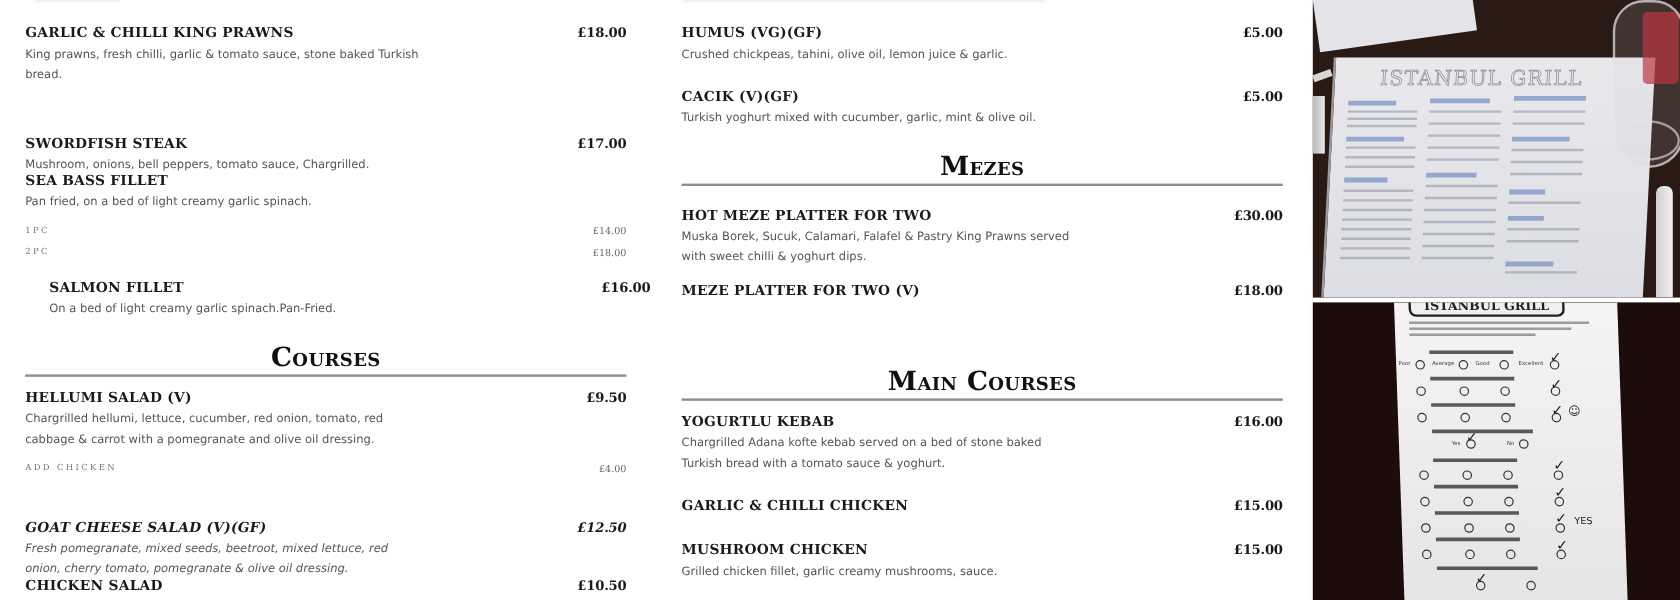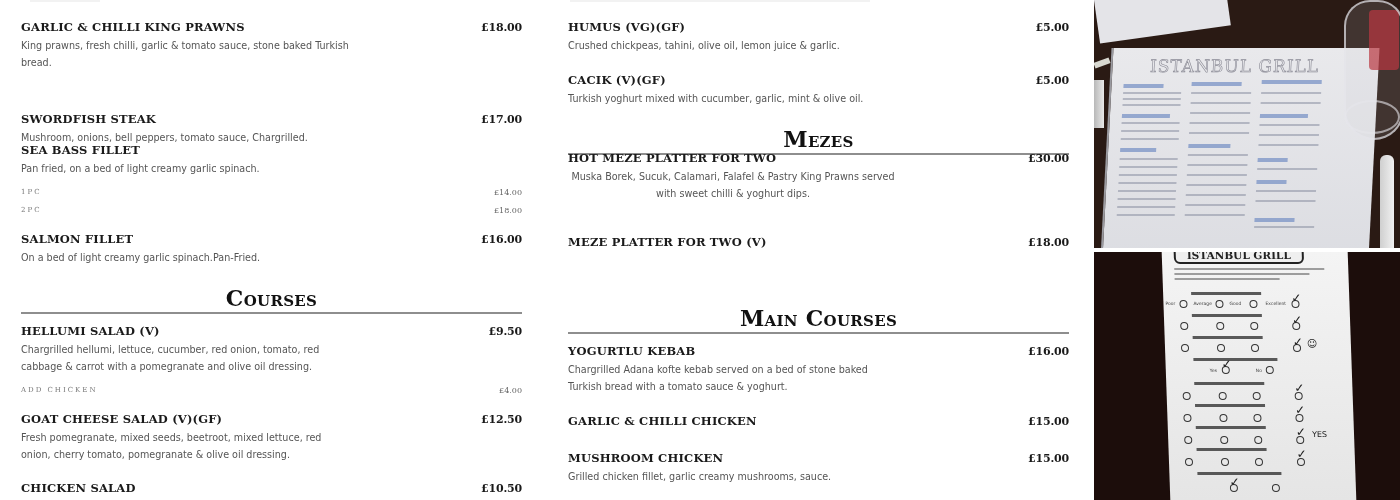--- a/index.html
+++ b/index.html
@@ -121,21 +121,21 @@
   </div>
   <div class="opt" style="top:188px;">
     <span class="opt-label">1PC</span>
     <span class="opt-price">£14.00</span>
   </div>
   <div class="opt" style="top:206px;">
     <span class="opt-label">2PC</span>
     <span class="opt-price">£18.00</span>
   </div>
 
-  <div class="item" style="top:232px;">
+  <div class="item" style="top:232px;margin-left:20px;">
     <div class="item-head">
       <span class="item-name">SALMON FILLET</span>
       <span class="item-price">£16.00</span>
     </div>
     <div class="item-desc">On a bed of light creamy garlic spinach.Pan-Fried.</div>
   </div>
 
   <div class="section" style="top:285px;">
     <div class="section-title">Courses</div>
     <div class="section-rule"></div>
@@ -146,21 +146,21 @@
       <span class="item-name">HELLUMI SALAD (V)</span>
       <span class="item-price">£9.50</span>
     </div>
     <div class="item-desc">Chargrilled hellumi, lettuce, cucumber, red onion, tomato, red cabbage &amp; carrot with a pomegranate and olive oil dressing.</div>
   </div>
   <div class="opt" style="top:386px;">
     <span class="opt-label">ADD CHICKEN</span>
     <span class="opt-price">£4.00</span>
   </div>
 
-  <div class="item" style="top:412px;">
+  <div class="item" style="top:432px;font-style:italic;">
     <div class="item-head">
       <span class="item-name">GOAT CHEESE SALAD (V)(GF)</span>
       <span class="item-price">£12.50</span>
     </div>
     <div class="item-desc">Fresh pomegranate, mixed seeds, beetroot, mixed lettuce, red onion, cherry tomato, pomegranate &amp; olive oil dressing.</div>
   </div>
 
   <div class="item" style="top:481px;">
     <div class="item-head">
       <span class="item-name">CHICKEN SALAD</span>
@@ -185,21 +185,21 @@
       <span class="item-price">£5.00</span>
     </div>
     <div class="item-desc">Turkish yoghurt mixed with cucumber, garlic, mint &amp; olive oil.</div>
   </div>
 
   <div class="section" style="top:126px;">
     <div class="section-title">Mezes</div>
     <div class="section-rule"></div>
   </div>
 
-  <div class="item" style="top:151px;text-align:center;">
+  <div class="item" style="top:172px;">
     <div class="item-head">
       <span class="item-name">HOT MEZE PLATTER FOR TWO</span>
       <span class="item-price">£30.00</span>
     </div>
     <div class="item-desc">Muska Borek, Sucuk, Calamari, Falafel &amp; Pastry King Prawns served with sweet chilli &amp; yoghurt dips.</div>
   </div>
 
   <div class="item" style="top:235px;">
     <div class="item-head">
       <span class="item-name">MEZE PLATTER FOR TWO (V)</span>

